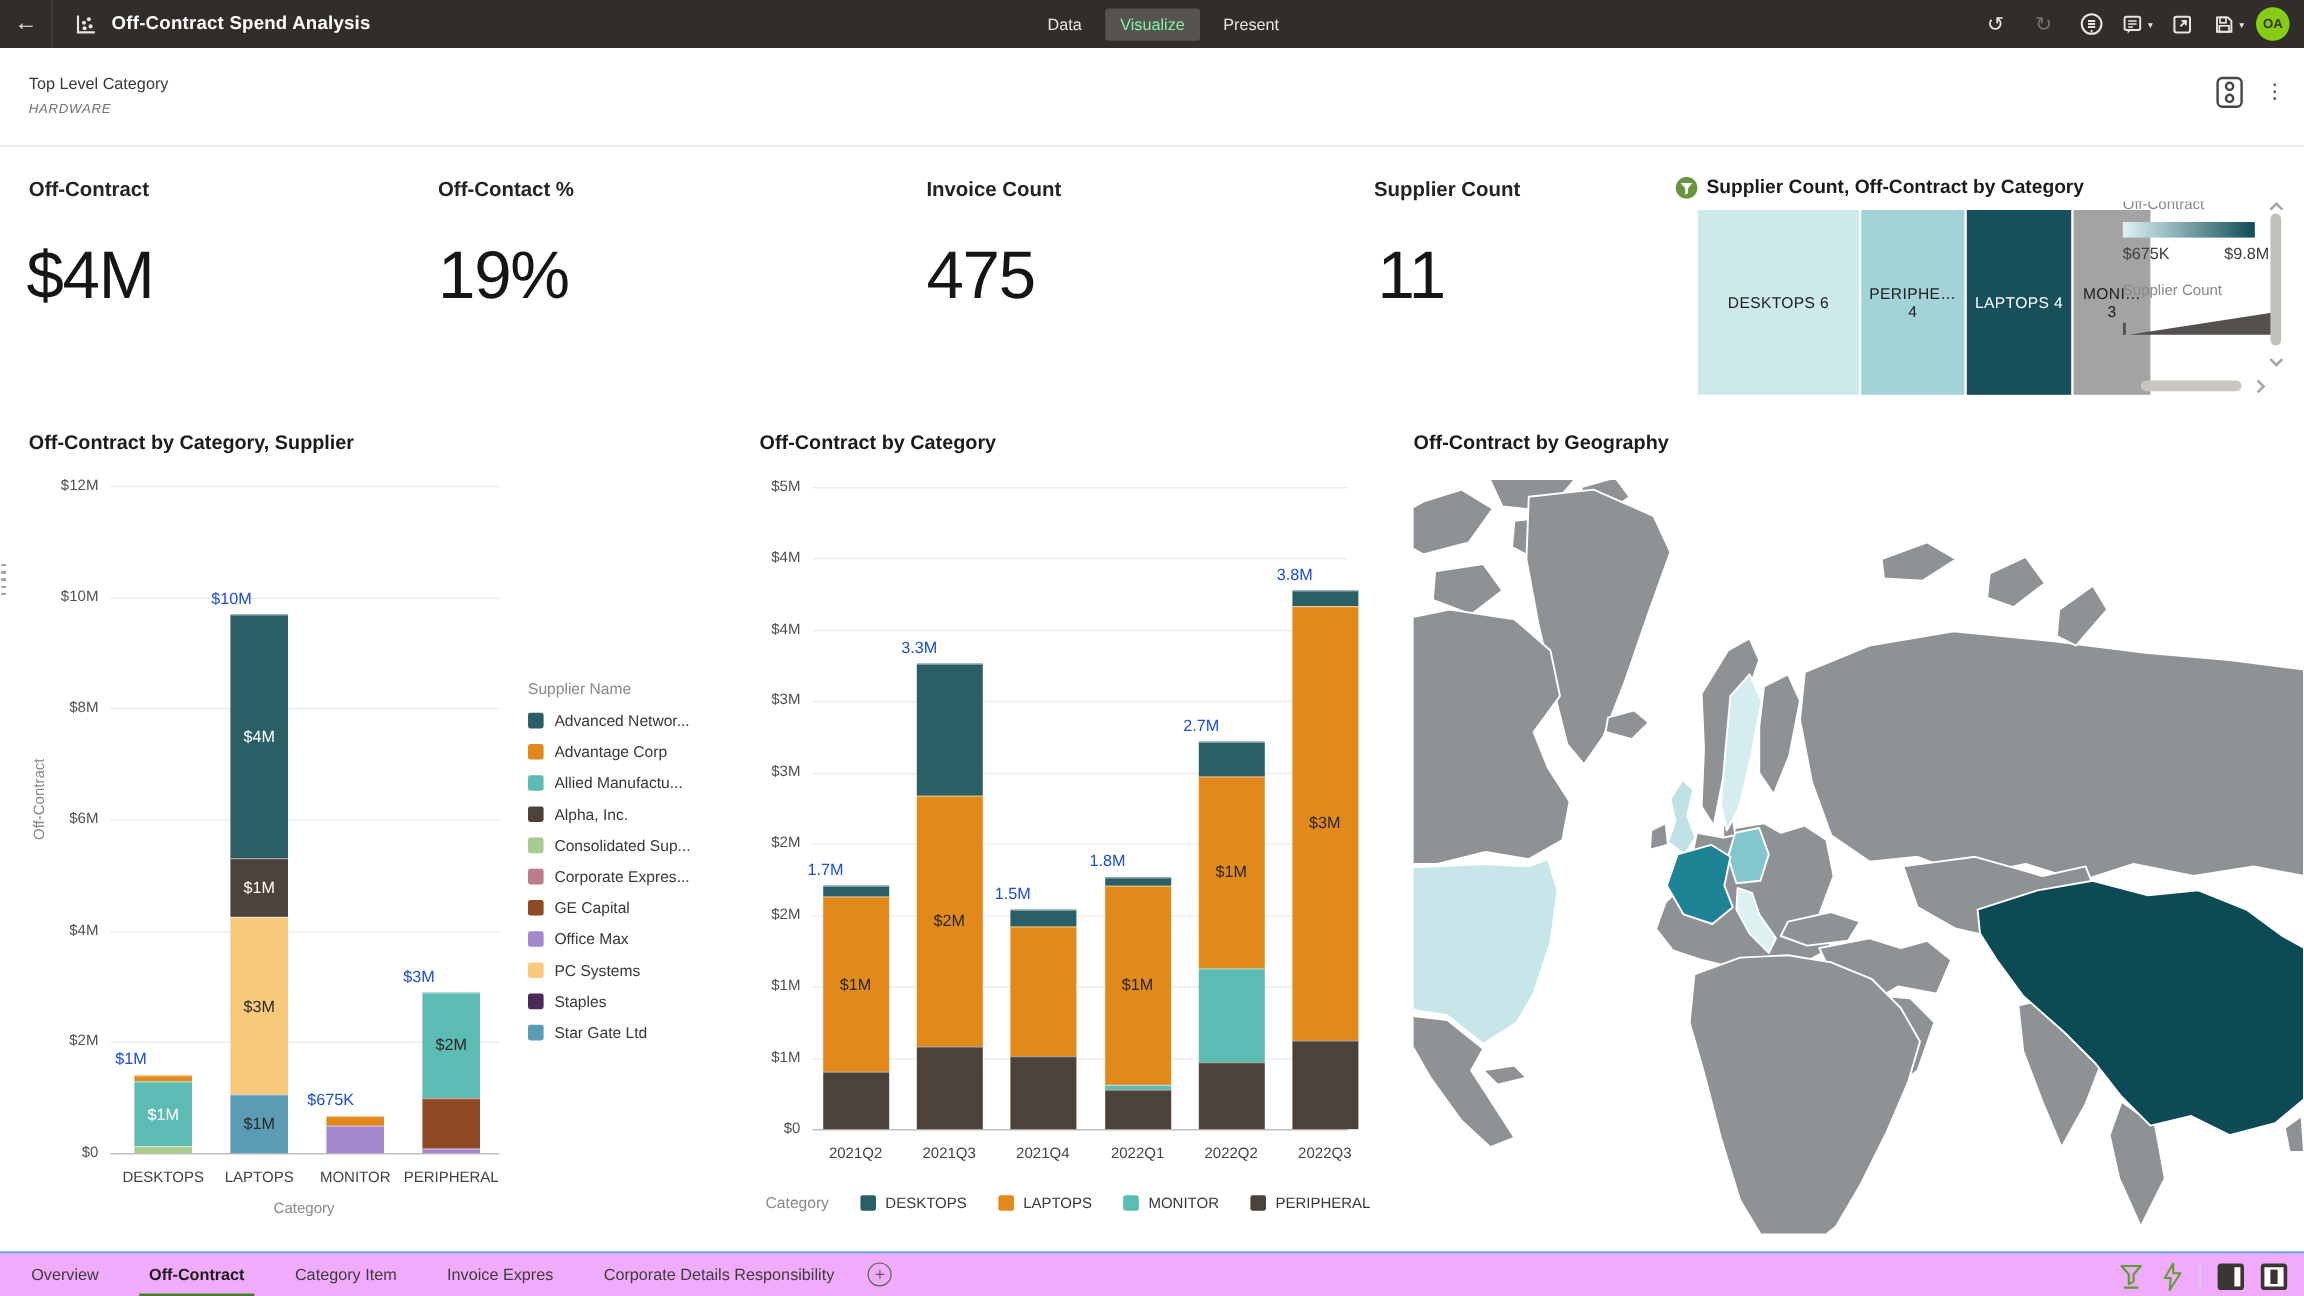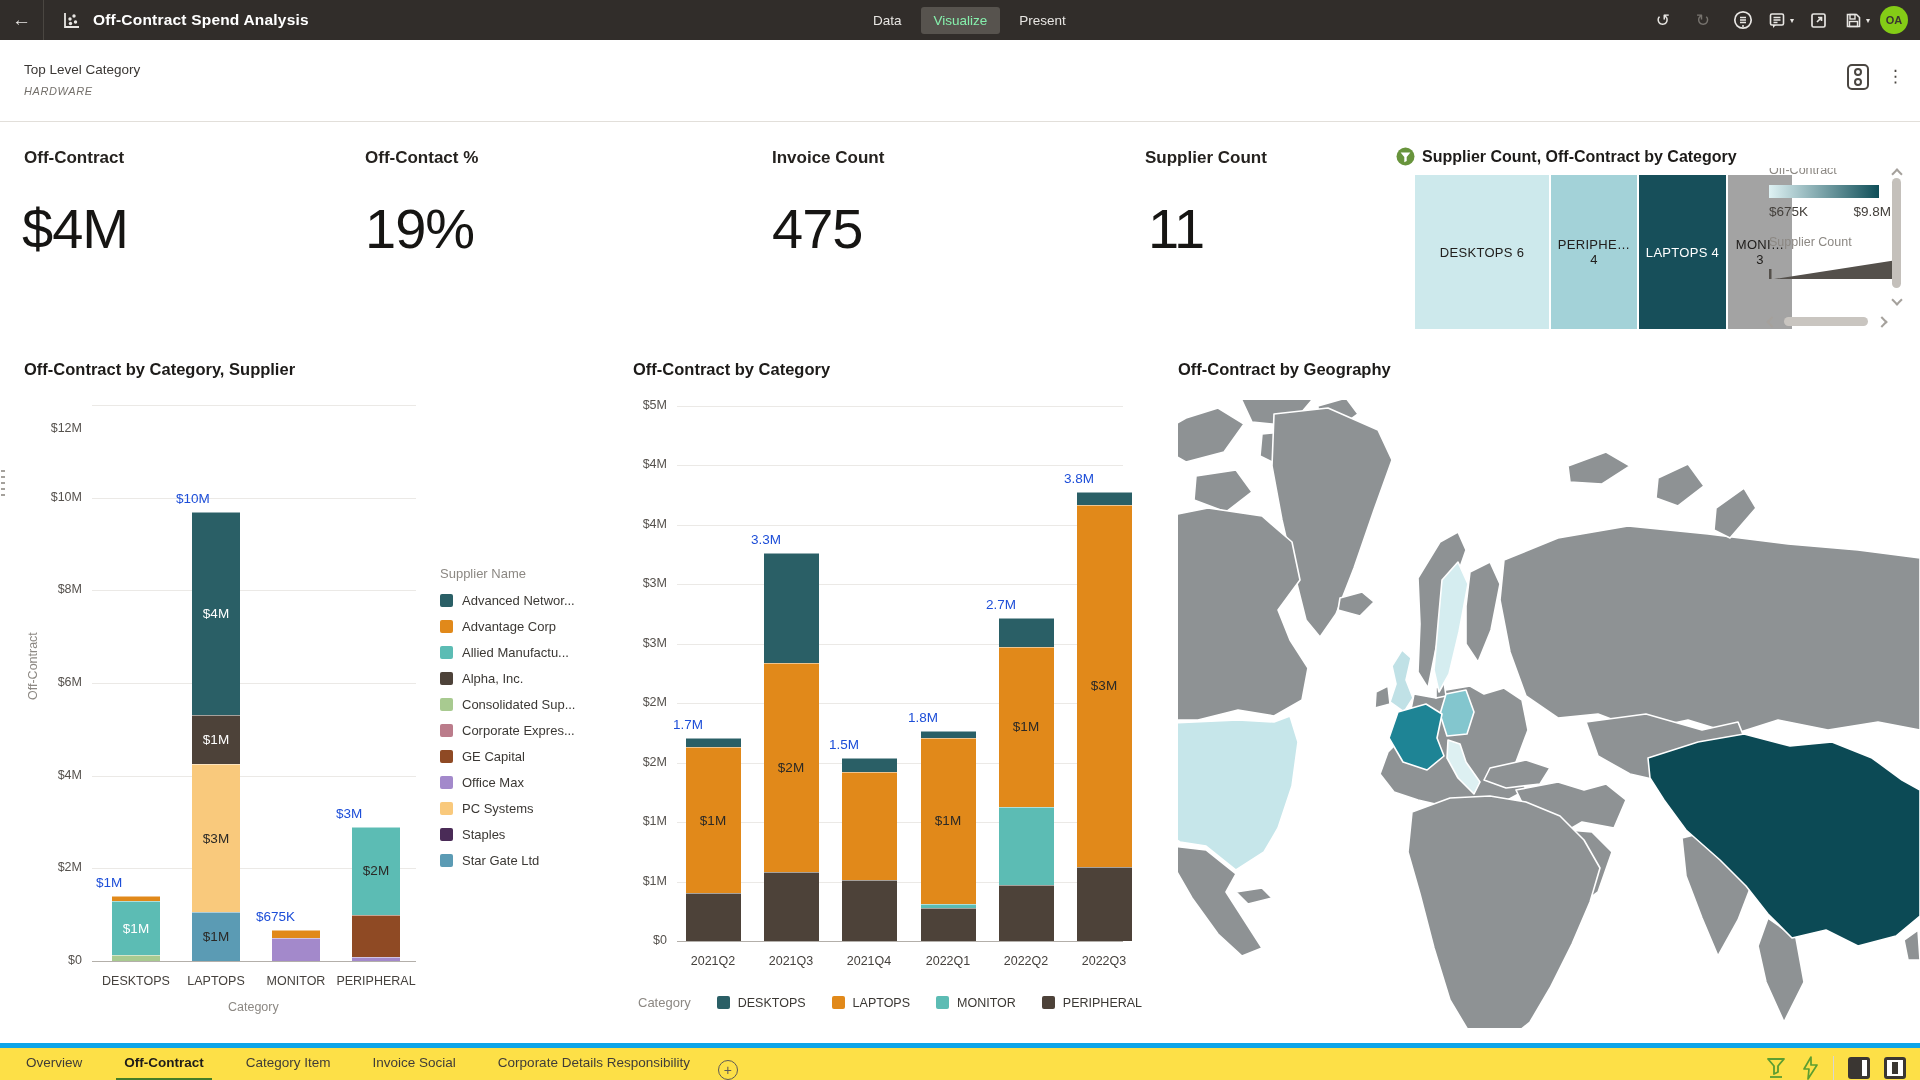--- a/index.html
+++ b/index.html
@@ -82,22 +82,22 @@
   .hlegend .lt { font-size:13px; color:#8c8883; margin-right:26px; }
   .hlegend .li { display:flex; align-items:center; margin-right:26px; cursor:pointer; }
   .hlegend .sw { width:13px; height:13px; border-radius:2px; margin-right:8px; }
   .hlegend .li span { font-size:12.5px; color:#3b3834; }
 
   
   #mapSvg { position:absolute; left:1178px; top:400px; }
   #mapSvg path { stroke:#ffffff; stroke-width:1.6; stroke-linejoin:round; cursor:pointer; }
 
   
-  .ftr { position:absolute; left:0; top:1043px; width:1920px; height:37px; background:#fde047;
-    border-top:5px solid #0ea5e9; display:flex; align-items:flex-end; }
+  .ftr { position:absolute; left:0; top:1043px; width:1920px; height:37px; background:#f0abfc;
+    border-top:1px solid #0ea5e9; display:flex; align-items:center; }
   .ftab { margin-left:38px; font-size:13.5px; color:#3f3c38; cursor:pointer; position:relative;
     padding:10px 2px; }
   .ftab:first-child { margin-left:24px; }
   .ftab.active { font-weight:bold; color:#1d1b19; }
   .ftab.active::after { content:""; position:absolute; left:-6px; right:-6px; bottom:-1px;
     height:3px; background:#447d28; }
   .fplus { margin-left:26px; width:20px; height:20px; border:1.6px solid #5f5b56; border-radius:50%;
     color:#5f5b56; font-size:14px; display:flex; align-items:center; justify-content:center; cursor:pointer; }
   .ftr-icons { position:absolute; right:14px; top:8px; display:flex; align-items:center; gap:14px; }
   .fdiv { width:1px; height:24px; background:#d9d6d1; }
@@ -232,21 +232,21 @@
       <div class="tick" style="top: 455.333px;">$2M</div>
       <div class="grid" style="top: 370.667px;"></div>
       <div class="tick" style="top: 362.667px;">$4M</div>
       <div class="grid" style="top: 278px;"></div>
       <div class="tick" style="top: 270px;">$6M</div>
       <div class="grid" style="top: 185.333px;"></div>
       <div class="tick" style="top: 177.333px;">$8M</div>
       <div class="grid" style="top: 92.6667px;"></div>
       <div class="tick" style="top: 84.6667px;">$10M</div>
       <div class="grid" style="top: 0px;"></div>
-      <div class="tick" style="top: -8px; margin-top: 24px;">$12M</div>
+      <div class="tick" style="top: -8px;">$12M</div>
       <div class="seg" style="left: 20px; width: 48px; top: 550.44px; height: 5.56px; background: rgb(168, 202, 144);"></div>
       <div class="seg" style="left: 20px; width: 48px; top: 495.767px; height: 54.6733px; background: rgb(92, 188, 180);">
         <span class="seglabel" style="color: rgb(255, 255, 255);">$1M</span>
       </div>
       <div class="seg" style="left: 20px; width: 48px; top: 491.133px; height: 4.63333px; background: rgb(225, 137, 26);"></div>
       <div class="total" style="left: 4px; top: 470.133px;">$1M</div>
       <div class="xlab" style="left: -8px; top: 569px;">DESKTOPS</div>
       <div class="seg" style="left: 100px; width: 48px; top: 507.35px; height: 48.65px; background: rgb(91, 155, 180);">
         <span class="seglabel" style="color: rgb(43, 41, 38);">$1M</span>
       </div>
@@ -448,21 +448,21 @@
       <path d="M220,312 L248,304 L264,314 L259,338 L266,356 L249,370 L225,362 L211,338 Z" fill="#1e8495"></path>
       <path d="M270,340 L282,344 L288,362 L302,382 L296,394 L280,378 L269,358 Z" fill="#ddf0f2"></path>
       <path d="M470,358 L520,342 L566,334 L612,346 L654,342 L694,358 L724,380 L742,390 L742,516 L718,536 L680,546 L648,530 L614,538 L590,514 L568,486 L542,460 L508,430 L486,400 L472,378 Z" fill="#0c4a55"></path>
     </g>
   </svg>
 
   <div class="ftr">
     <div class="ftab">Overview</div>
     <div class="ftab active">Off-Contract</div>
     <div class="ftab">Category Item</div>
-    <div class="ftab">Invoice Social</div>
+    <div class="ftab">Invoice Expres</div>
     <div class="ftab">Corporate Details Responsibility</div>
     <div class="fplus">+</div>
     <div class="ftr-icons">
       <svg width="22" height="24" viewBox="0 0 22 24">
         <path d="M3 3 h16 l-6 7 v6 l-4 2 v-8 Z" stroke="#5c9e31" stroke-width="1.8" fill="none" stroke-linejoin="round"></path>
         <path d="M5 21 h12" stroke="#5c9e31" stroke-width="1.8"></path>
         </svg>
       <svg width="18" height="24" viewBox="0 0 18 24">
         <path d="M10 1 L3 13 h5 L7 23 L16 9 h-6 Z" stroke="#5c9e31" stroke-width="1.7" fill="none" stroke-linejoin="round"></path>
         </svg>

